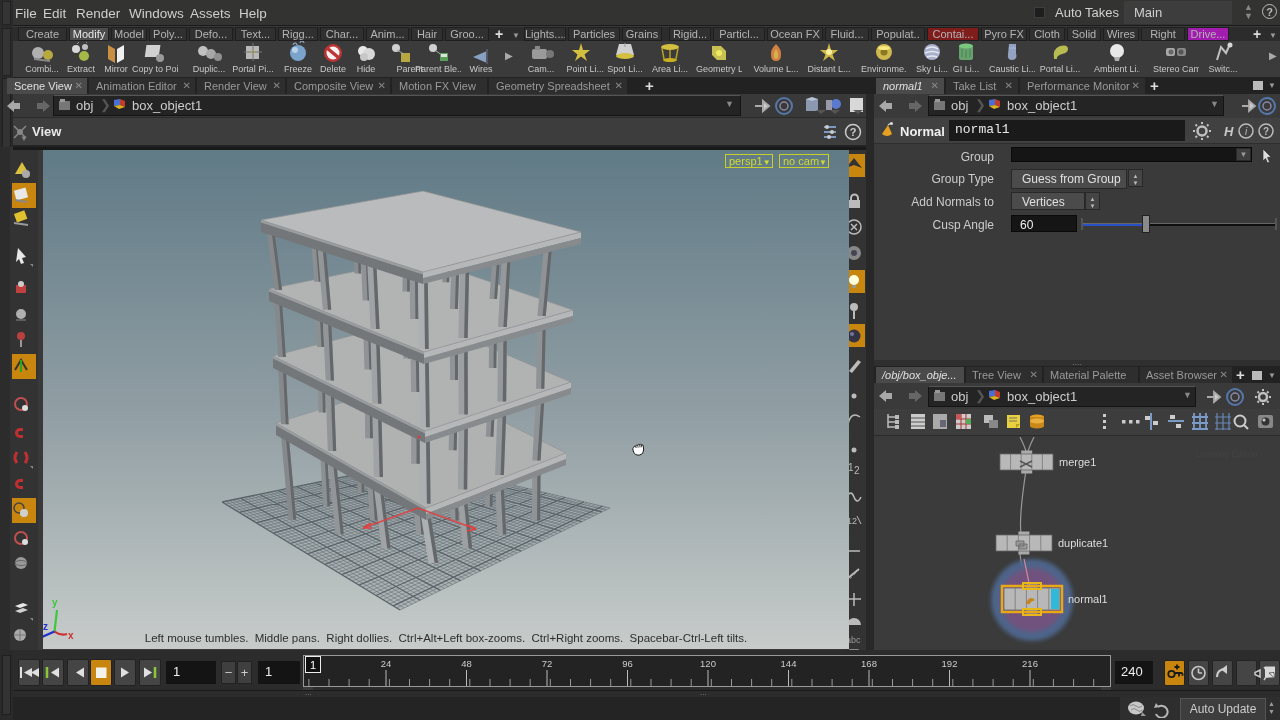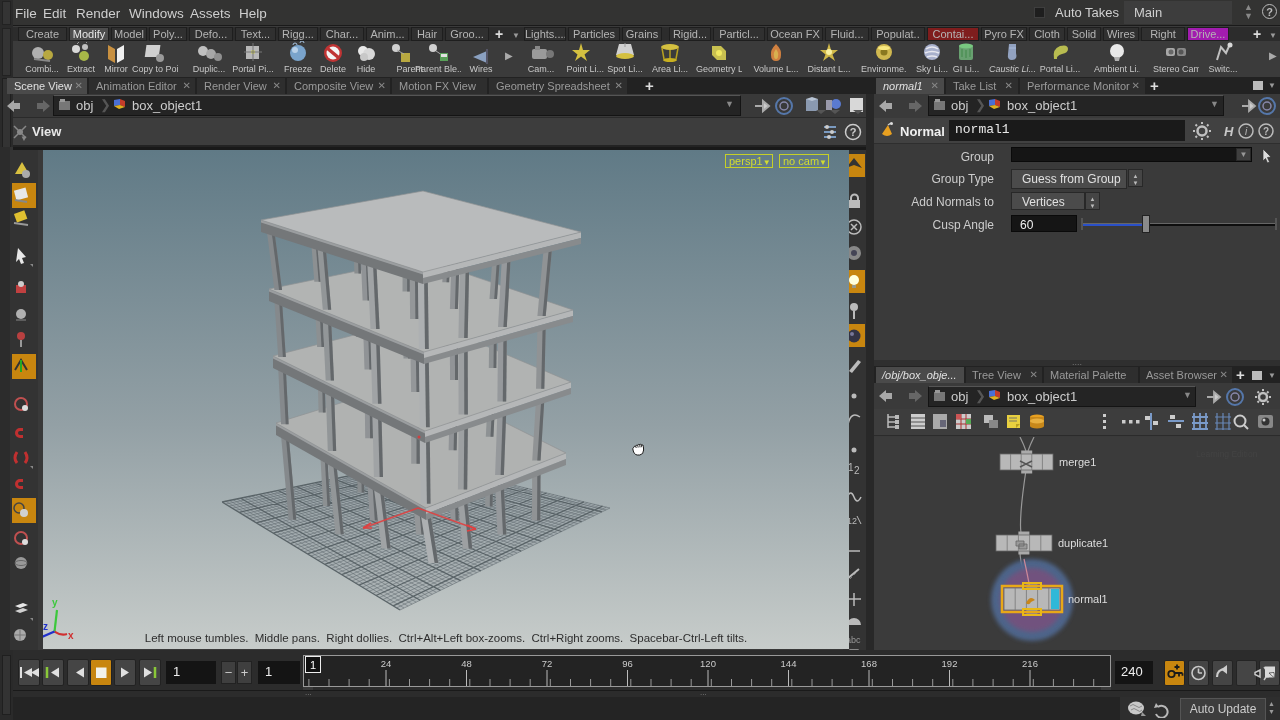--- a/index.html
+++ b/index.html
@@ -70,21 +70,21 @@
 <div class="abs" style="left:518px;top:64px;width:46px;text-align:center;color:#c8c8c8;font-size:9px;white-space:nowrap;overflow:hidden;">Cam...</div>
 <div class="abs" style="left:558px;top:64px;width:46px;text-align:right;color:#c8c8c8;font-size:9px;white-space:nowrap;overflow:hidden;">Point Li...</div>
 <div class="abs" style="left:602px;top:64px;width:46px;text-align:center;color:#c8c8c8;font-size:9px;white-space:nowrap;overflow:hidden;">Spot Li...</div>
 <div class="abs" style="left:647px;top:64px;width:46px;text-align:center;color:#c8c8c8;font-size:9px;white-space:nowrap;overflow:hidden;">Area Li...</div>
 <div class="abs" style="left:696px;top:64px;width:46px;text-align:center;color:#c8c8c8;font-size:9px;white-space:nowrap;overflow:hidden;">Geometry L...</div>
 <div class="abs" style="left:753px;top:64px;width:46px;text-align:center;color:#c8c8c8;font-size:9px;white-space:nowrap;overflow:hidden;">Volume L...</div>
 <div class="abs" style="left:806px;top:64px;width:46px;text-align:center;color:#c8c8c8;font-size:9px;white-space:nowrap;overflow:hidden;">Distant L...</div>
 <div class="abs" style="left:861px;top:64px;width:46px;text-align:center;color:#c8c8c8;font-size:9px;white-space:nowrap;overflow:hidden;">Environme...</div>
 <div class="abs" style="left:909px;top:64px;width:46px;text-align:center;color:#c8c8c8;font-size:9px;white-space:nowrap;overflow:hidden;">Sky Li...</div>
 <div class="abs" style="left:943px;top:64px;width:46px;text-align:center;color:#c8c8c8;font-size:9px;white-space:nowrap;overflow:hidden;">GI Li...</div>
-<div class="abs" style="left:989px;top:64px;width:46px;text-align:center;color:#c8c8c8;font-size:9px;white-space:nowrap;overflow:hidden;font-style:italic;">Caustic Li...</div>
+<div class="abs" style="left:989px;top:64px;width:46px;text-align:center;color:#c8c8c8;font-size:9px;white-space:nowrap;overflow:hidden;">Caustic Li...</div>
 <div class="abs" style="left:1037px;top:64px;width:46px;text-align:center;color:#c8c8c8;font-size:9px;white-space:nowrap;overflow:hidden;">Portal Li...</div>
 <div class="abs" style="left:1094px;top:64px;width:46px;text-align:center;color:#c8c8c8;font-size:9px;white-space:nowrap;overflow:hidden;">Ambient Li...</div>
 <div class="abs" style="left:1153px;top:64px;width:46px;text-align:center;color:#c8c8c8;font-size:9px;white-space:nowrap;overflow:hidden;">Stereo Cam...</div>
 <div class="abs" style="left:1200px;top:64px;width:46px;text-align:center;color:#c8c8c8;font-size:9px;white-space:nowrap;overflow:hidden;">Switc...</div>
 <svg class="abs" style="left:0;top:41px;" width="1280" height="26" id="shelficons">
     <g transform="translate(42,0)">
       <circle cx="-4" cy="12" r="6" fill="#b0b0b0"></circle>
       <circle cx="6" cy="14" r="5" fill="#b8a840"></circle>
       <path d="M-8,18 l16,2" stroke="#888" stroke-width="2" fill="none"></path>
     </g>

